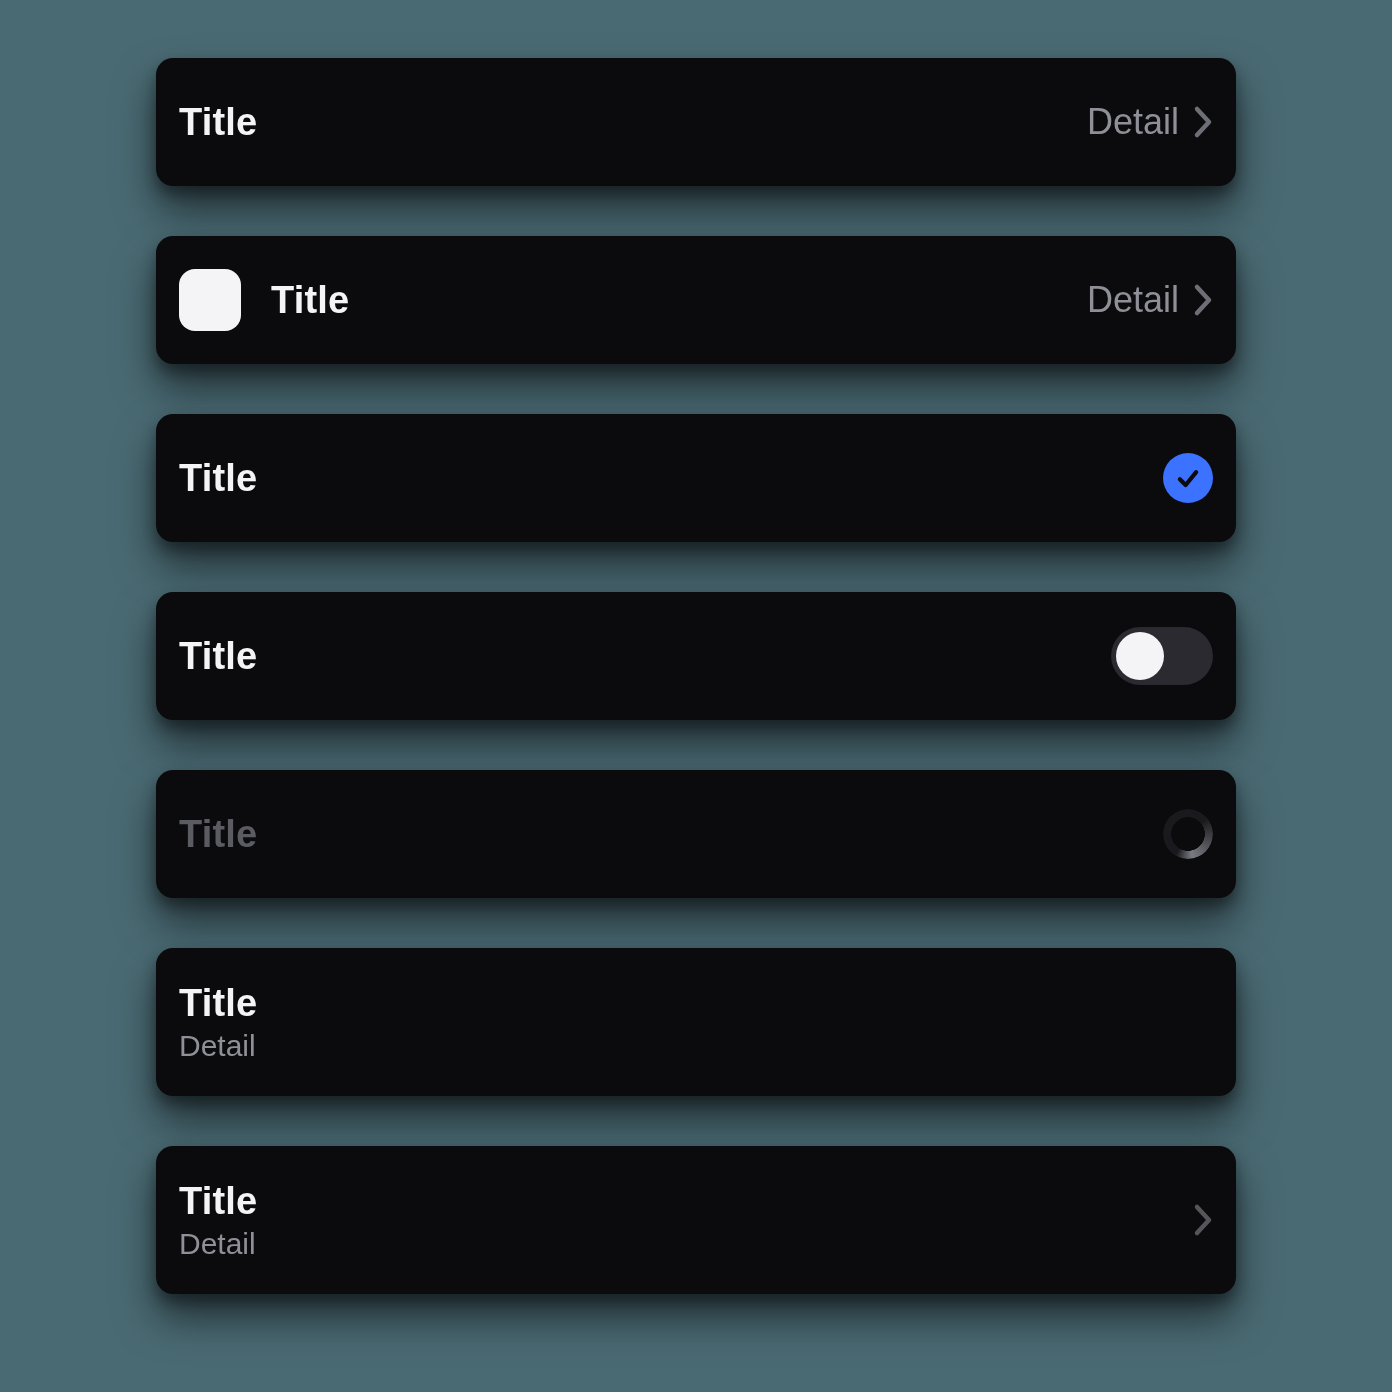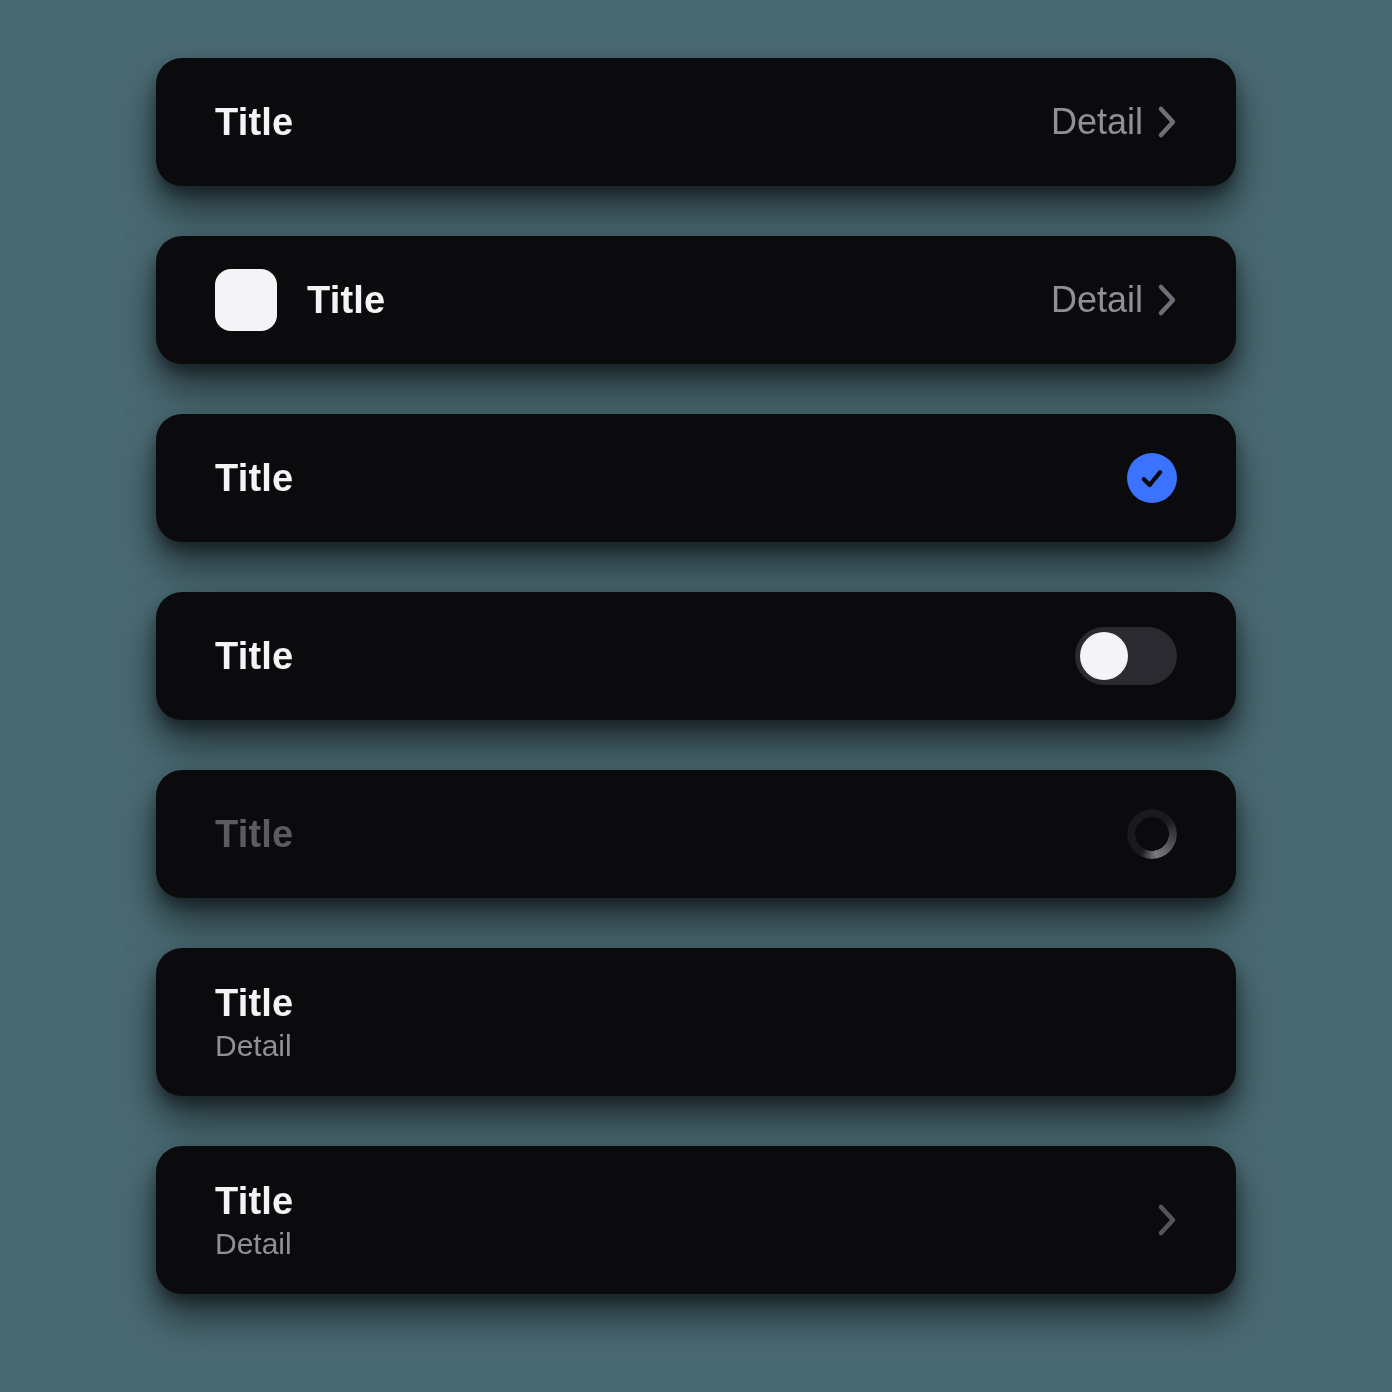--- a/index.html
+++ b/index.html
@@ -25,23 +25,23 @@
   }
   .stack{
     margin-top:58px;
     width:1080px;
     display:flex;
     flex-direction:column;
     gap:50px;
   }
   .row{
     background:var(--card);
-    border-radius:26px;
+    border-radius:17px;
     height:128px;
-    padding:0 59px;
+    padding:0 23px;
     display:flex;
     align-items:center;
     justify-content:space-between;
     box-shadow:0 24px 40px rgba(0,0,0,0.55), 0 8px 14px rgba(0,0,0,0.35);
   }
   .row.tall{height:148px;}
   .left{
     display:flex;
     align-items:center;
     gap:30px;

